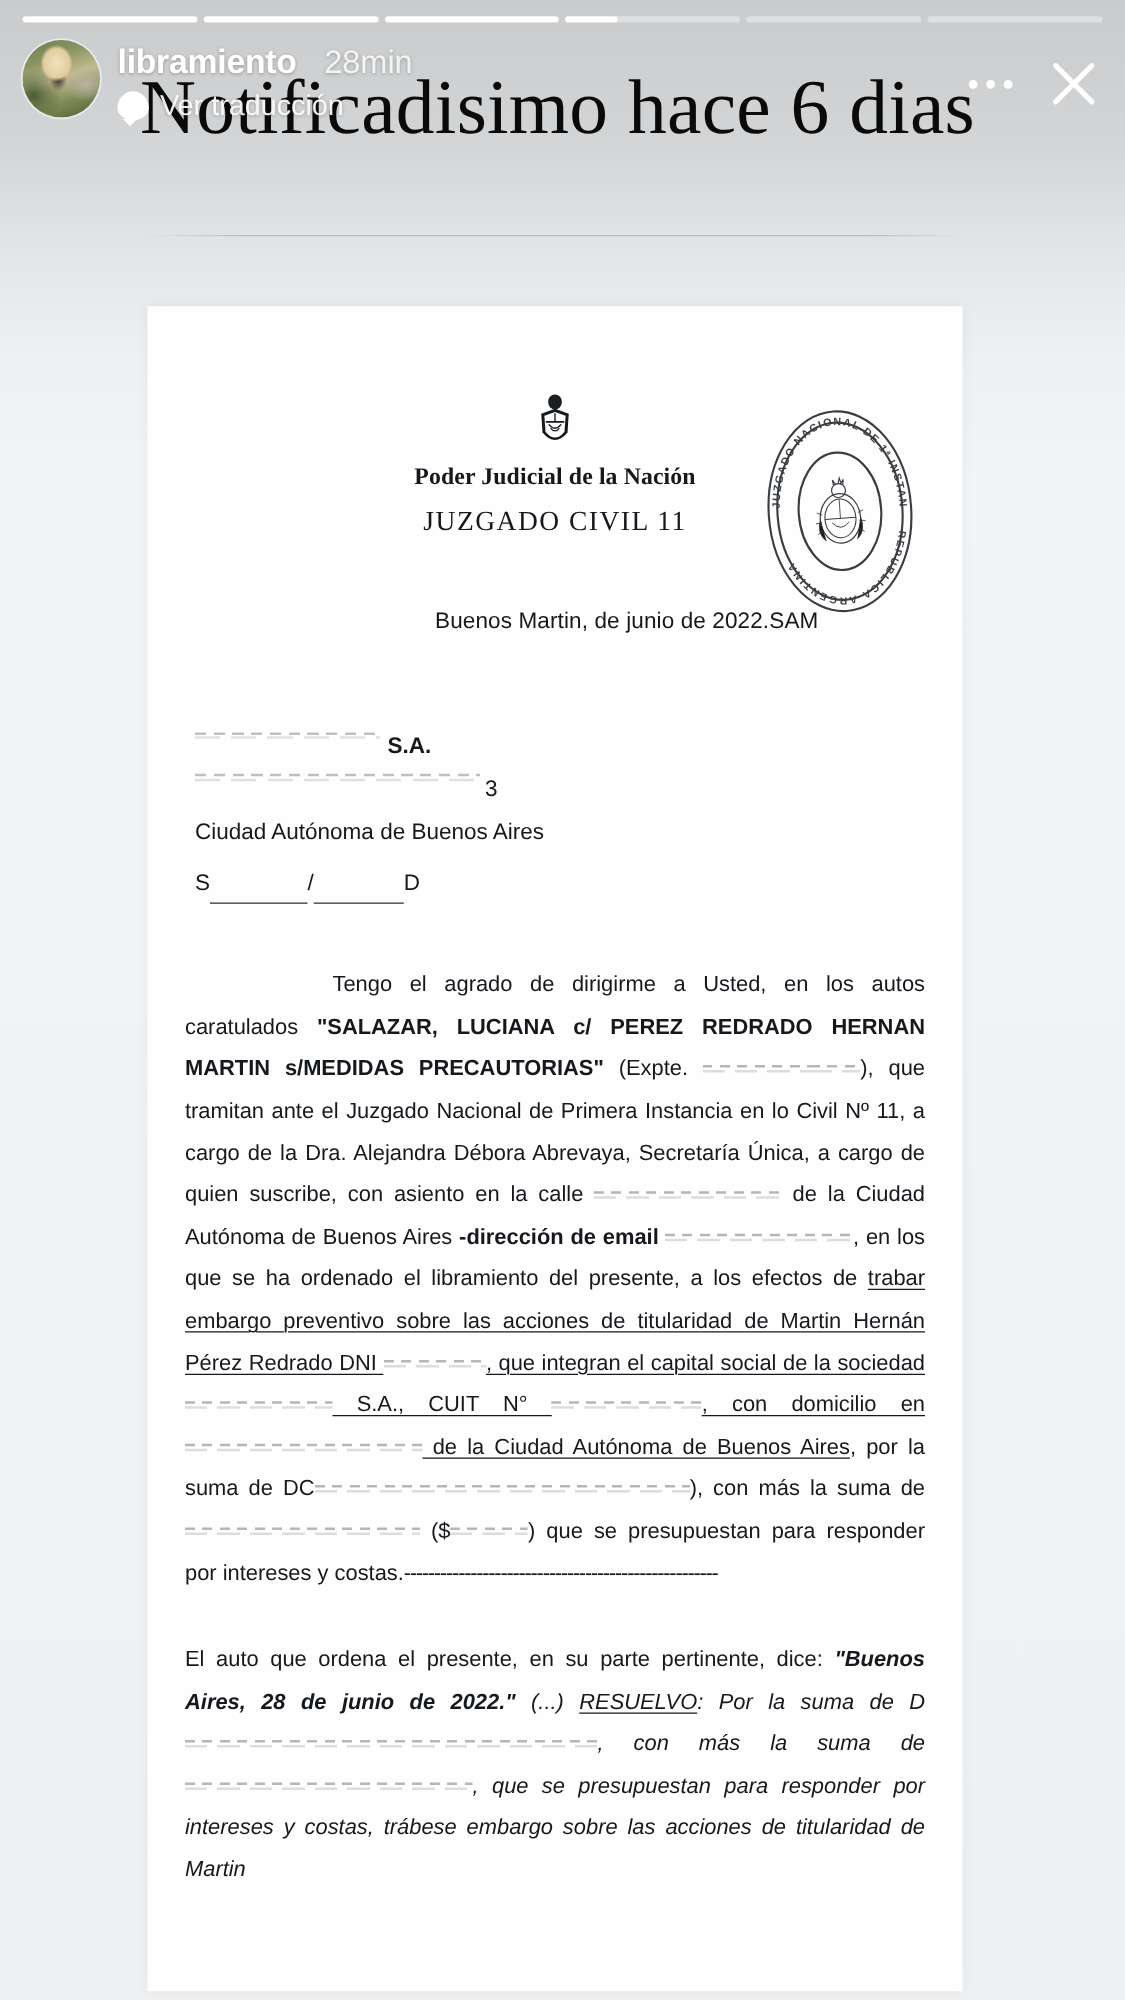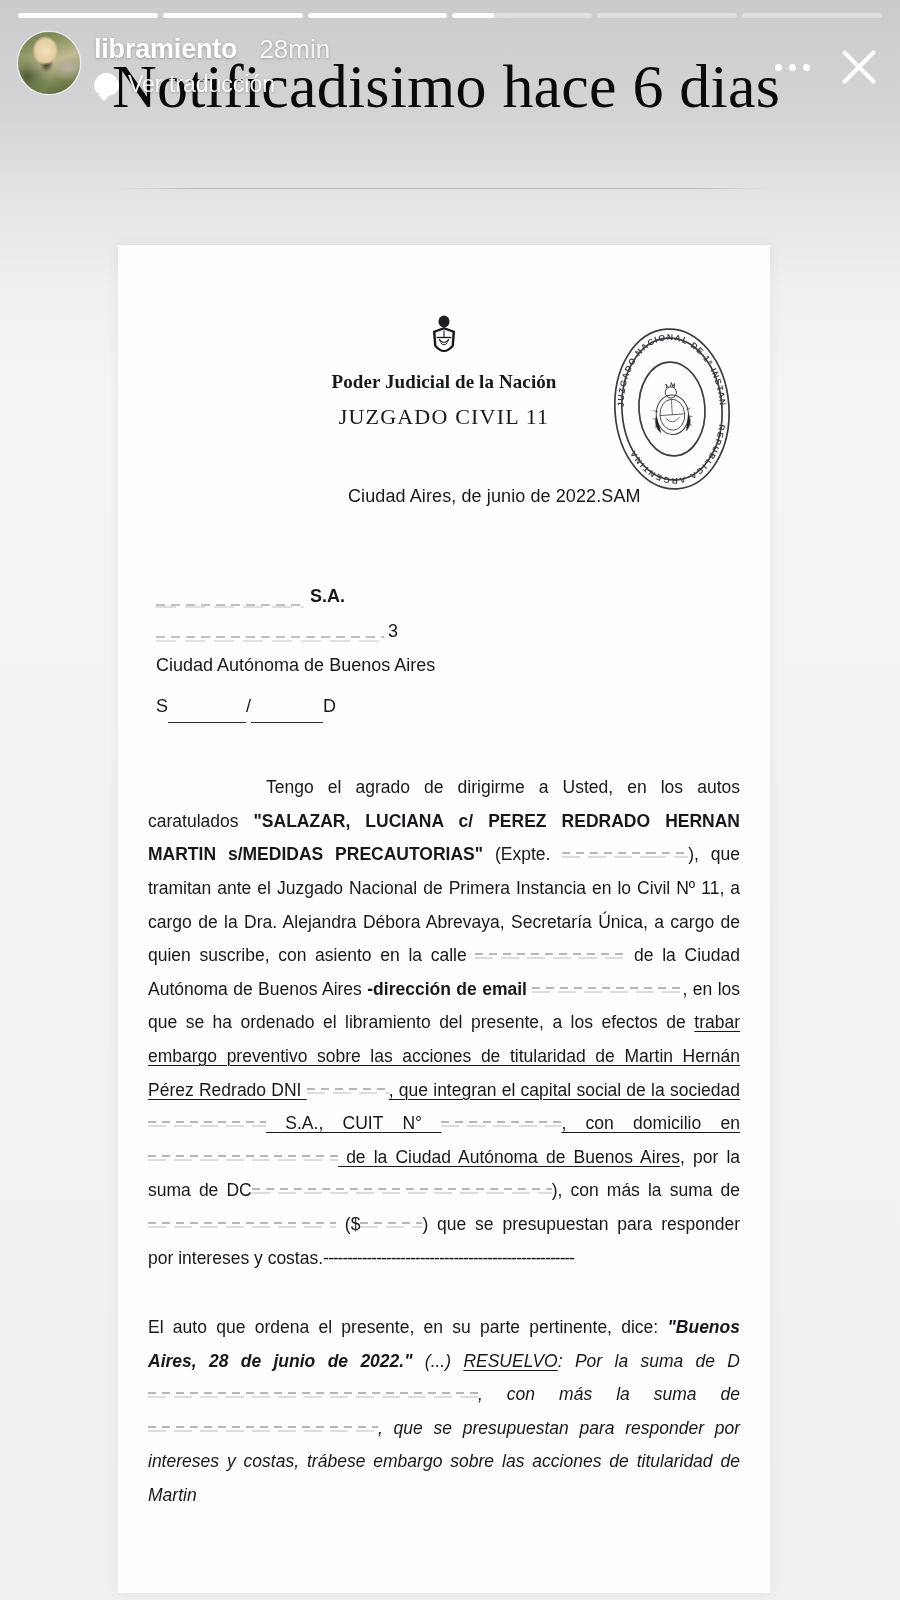--- a/index.html
+++ b/index.html
@@ -147,21 +147,21 @@
 
   #oficio-title {
     text-align:center; margin-top:58px;
     font-size:22px; font-weight:700; letter-spacing:.6px;
     text-decoration:underline; text-underline-offset:5px;
     text-decoration-thickness:2.5px;
   }
 
   
   #address-block { margin-top:72px; padding-left:8px; font-size:18px; line-height:1.92; }
-  .addr-line { display:flex; align-items:flex-end; white-space:nowrap; }
+  .addr-line { display:flex; align-items:flex-start; white-space:nowrap; }
   .addr-text { }
   .redact {
     display:inline-block; vertical-align:middle; position:relative;
     background:
       repeating-linear-gradient(90deg,
         rgba(120,126,132,.48) 0px, rgba(120,126,132,.48) 9px,
         rgba(255,255,255,0) 9px, rgba(255,255,255,0) 15px),
       repeating-linear-gradient(90deg,
         rgba(150,156,162,.30) 0px, rgba(150,156,162,.30) 20px,
         rgba(255,255,255,0) 20px, rgba(255,255,255,0) 29px);
@@ -262,21 +262,21 @@
             <path d="M-26 6 q-6 18 6 28"></path>
               <path d="M26 6 q6 18 -6 28"></path>
             <path d="M-23 0 l-7 -3 M-24 10 l-8 1 M-23 20 l-7 5"></path>
             <path d="M23 0 l7 -3 M24 10 l8 1 M23 20 l7 5"></path>
           </g>
         </g>
       </svg>
     </div>
 
     <div id="date-row">
-      <span id="date-city">Ciudad Aires,</span>
+      <span id="date-city">Buenos Martin,</span>
       <span id="date-rest">de junio de 2022.SAM</span>
     </div>
 
 
     <div id="address-block">
       <div class="addr-line">
         <span class="redact" style="width:148px"></span>
         <span class="addr-text" style="margin-left:6px;font-weight:700">S.A.</span>
       </div>
       <div class="addr-line">

